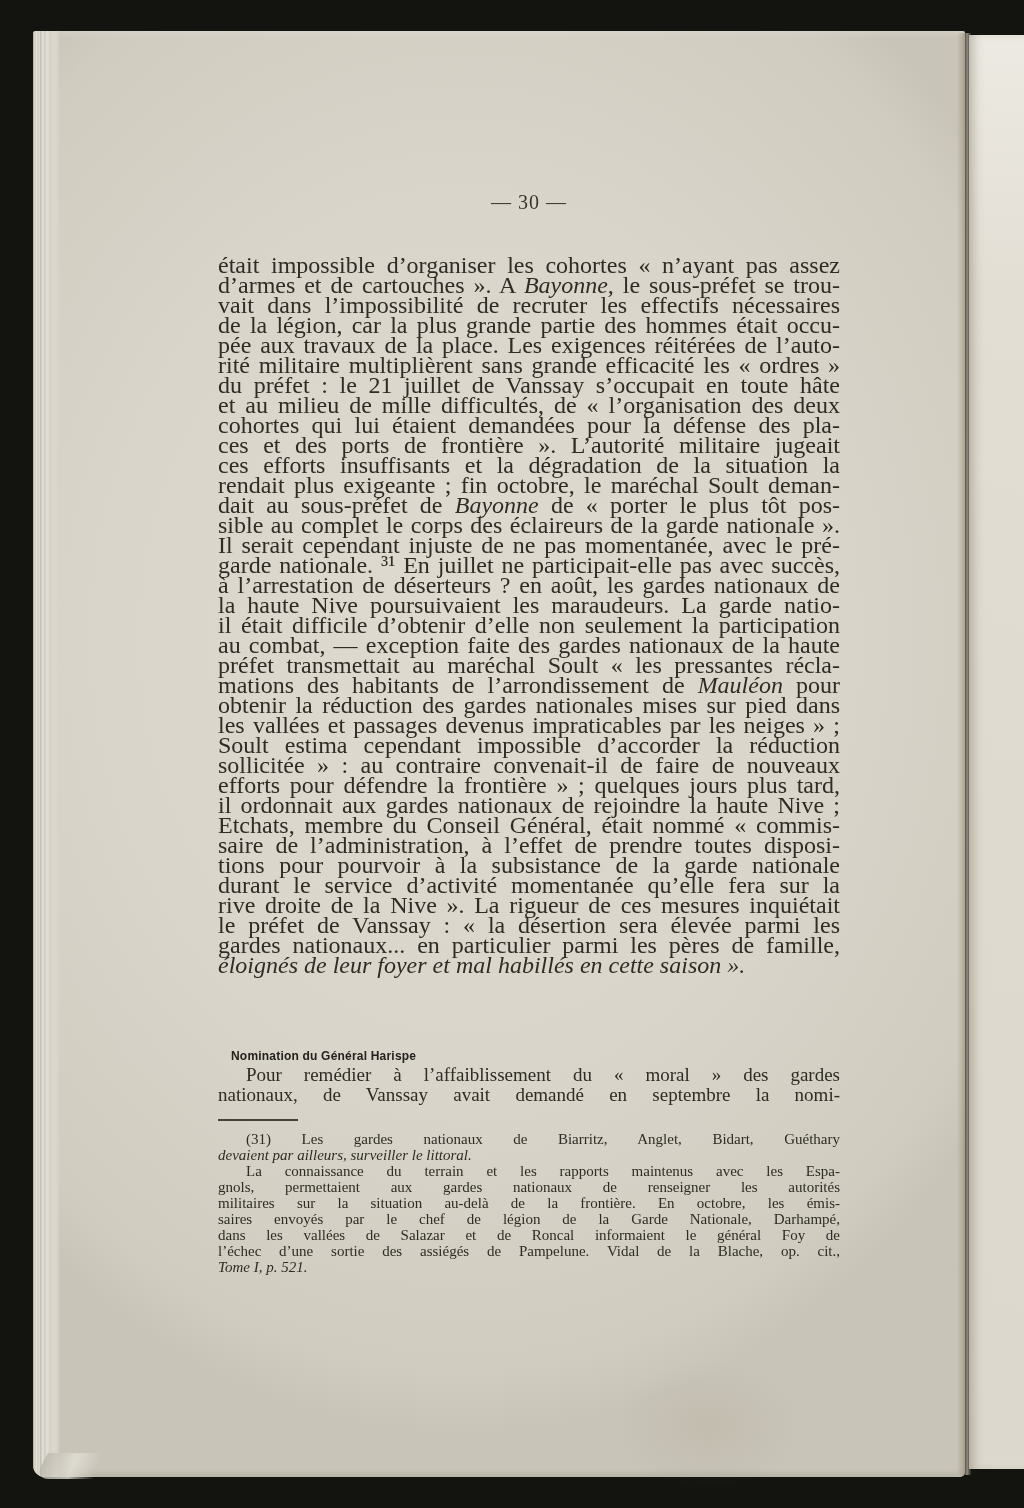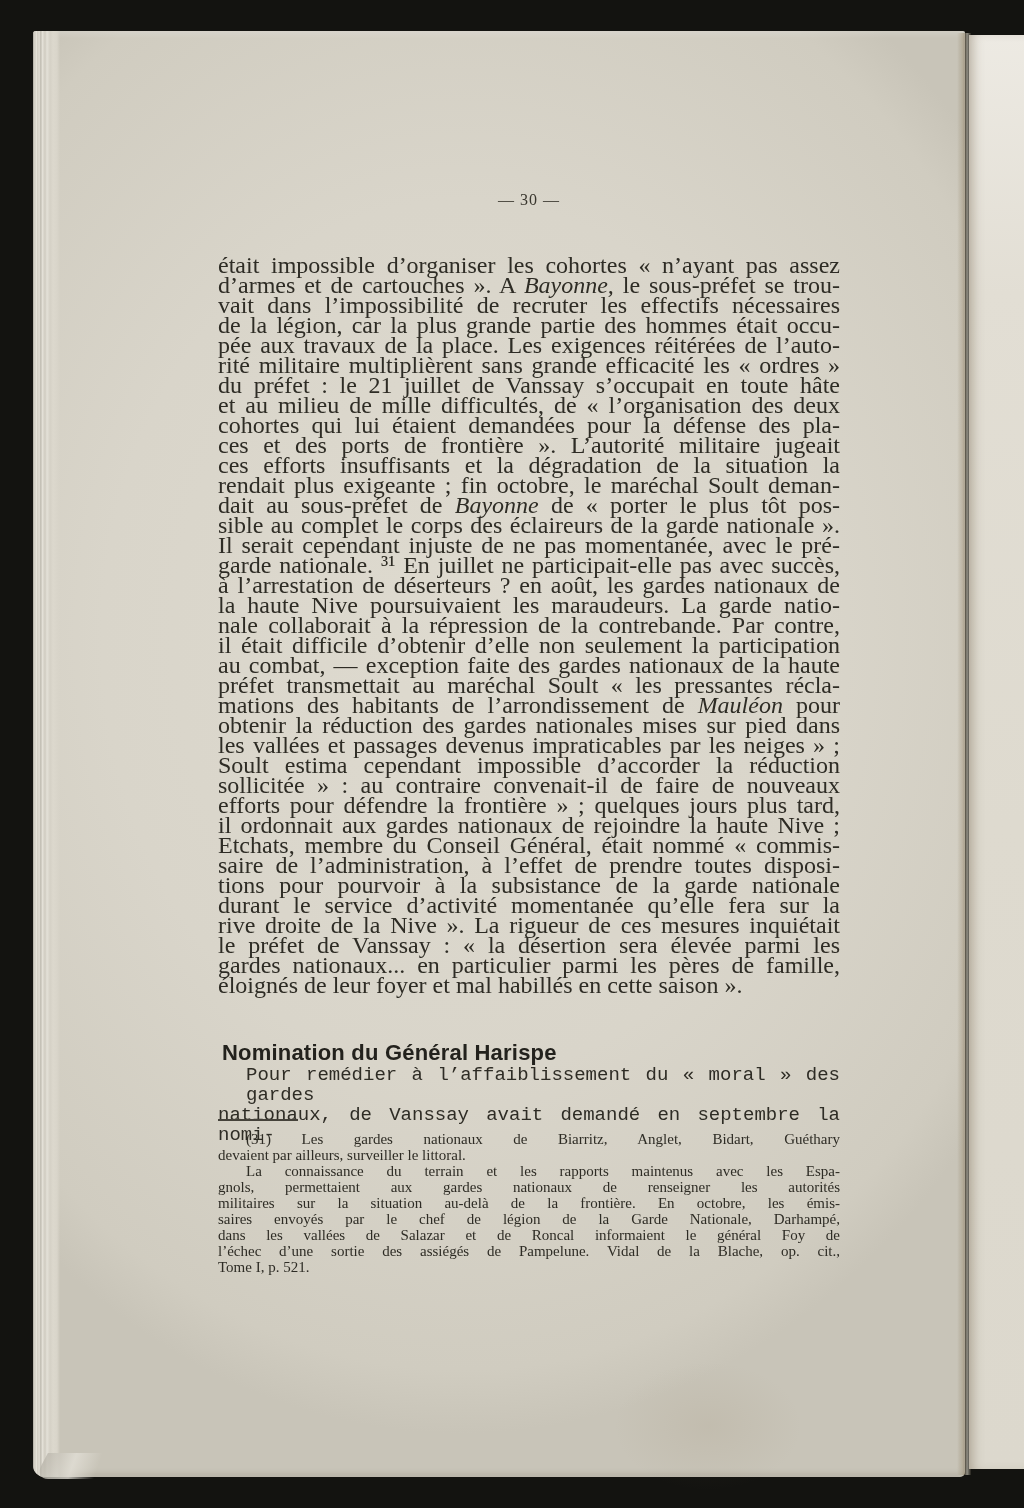--- a/index.html
+++ b/index.html
@@ -60,44 +60,44 @@
   }
   
   .text-col {
     position: absolute; left: 185px; top: 0;
     width: 622px; height: 100%;
     color: #2e2c25;
   }
   .folio {
     position: absolute; top: 160px; left: 0; width: 100%;
     text-align: center;
-    font-size: 16px; letter-spacing: 1px;
+    font-size: 20px; letter-spacing: 1px;
     color: #39362e;
   }
   .body-block { position: absolute; top: 224px; left: 0; width: 100%;
     font-size: 24px; line-height: 20px; }
   .section-heading {
     position: absolute; top: 1005px; left: 0; width: 100%;
-    margin: 4px;
+    margin: 13px;
     font-family: "Liberation Sans", sans-serif;
-    font-weight: bold; font-size: 22px; letter-spacing: 0.2px;
+    font-weight: bold; font-size: 12px; letter-spacing: 0.2px;
     color: #23221d;
   }
   .para2-block { position: absolute; top: 1034px; left: 0; width: 100%;
-    font-size: 19px; line-height: 20px; font-family: Liberation Mono, monospace; }
+    font-size: 19px; line-height: 20px; }
   .fn-rule {
     position: absolute; top: 1088px; left: 0;
     width: 80px; height: 2px;
     background: #45423a;
   }
   .footnote-block { position: absolute; top: 1100px; left: 0; width: 100%;
     font-size: 15px; line-height: 16px; }
   
   .ln { text-align: justify; text-align-last: justify; white-space: normal; }
-  .ln.flush { text-align: right; text-align-last: left; }
+  .ln.flush { text-align: right; text-align-last: left; font-style: italic; }
   .ln.ind { padding-left: 28px; }
   .ln i { font-style: italic; }
 </style>
 </head>
 <body>
 
 <div class="page-main">
   <div class="edge-stack"></div>
   <div class="corner-curl"></div>
   <div class="smudge"></div>
@@ -117,21 +117,20 @@
         <div class="ln">cohortes qui lui étaient demandées pour la défense des pla-</div>
         <div class="ln">ces et des ports de frontière ». L’autorité militaire jugeait</div>
         <div class="ln">ces efforts insuffisants et la dégradation de la situation la</div>
         <div class="ln">rendait plus exigeante ; fin octobre, le maréchal Soult deman-</div>
         <div class="ln">dait au sous-préfet de <i>Bayonne</i> de « porter le plus tôt pos-</div>
         <div class="ln">sible au complet le corps des éclaireurs de la garde nationale ».</div>
         <div class="ln">Il serait cependant injuste de ne pas momentanée, avec le pré-</div>
         <div class="ln">garde nationale. ³¹ En juillet ne participait-elle pas avec succès,</div>
         <div class="ln">à l’arrestation de déserteurs ? en août, les gardes nationaux de</div>
         <div class="ln">la haute Nive poursuivaient les maraudeurs. La garde natio-</div>
-        <div class="ln">nale collaborait à la répression de la contrebande. Par contre,</div>
         <div class="ln">il était difficile d’obtenir d’elle non seulement la participation</div>
         <div class="ln">au combat, — exception faite des gardes nationaux de la haute</div>
         <div class="ln">préfet transmettait au maréchal Soult « les pressantes récla-</div>
         <div class="ln">mations des habitants de l’arrondissement de <i>Mauléon</i> pour</div>
         <div class="ln">obtenir la réduction des gardes nationales mises sur pied dans</div>
         <div class="ln">les vallées et passages devenus impraticables par les neiges » ;</div>
         <div class="ln">Soult estima cependant impossible d’accorder la réduction</div>
         <div class="ln">sollicitée » : au contraire convenait-il de faire de nouveaux</div>
         <div class="ln">efforts pour défendre la frontière » ; quelques jours plus tard,</div>
         <div class="ln">il ordonnait aux gardes nationaux de rejoindre la haute Nive ;</div>

